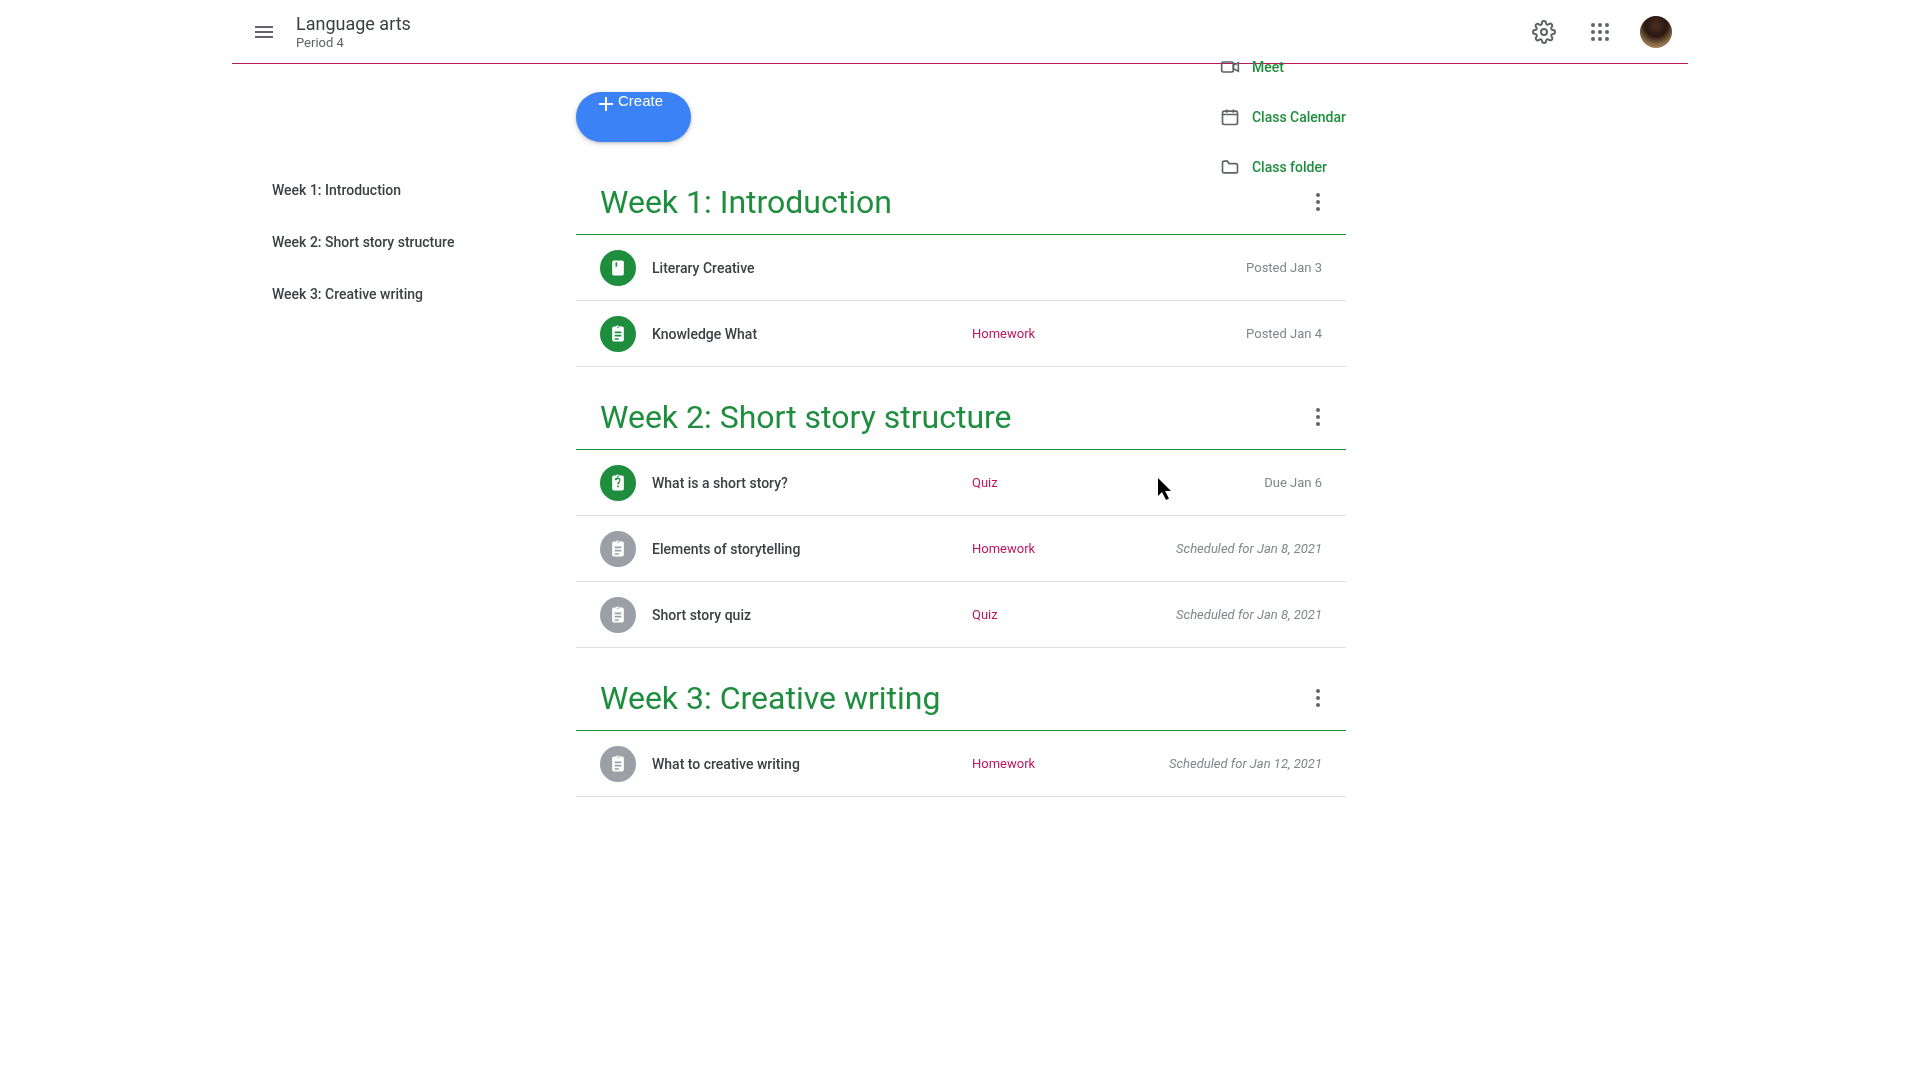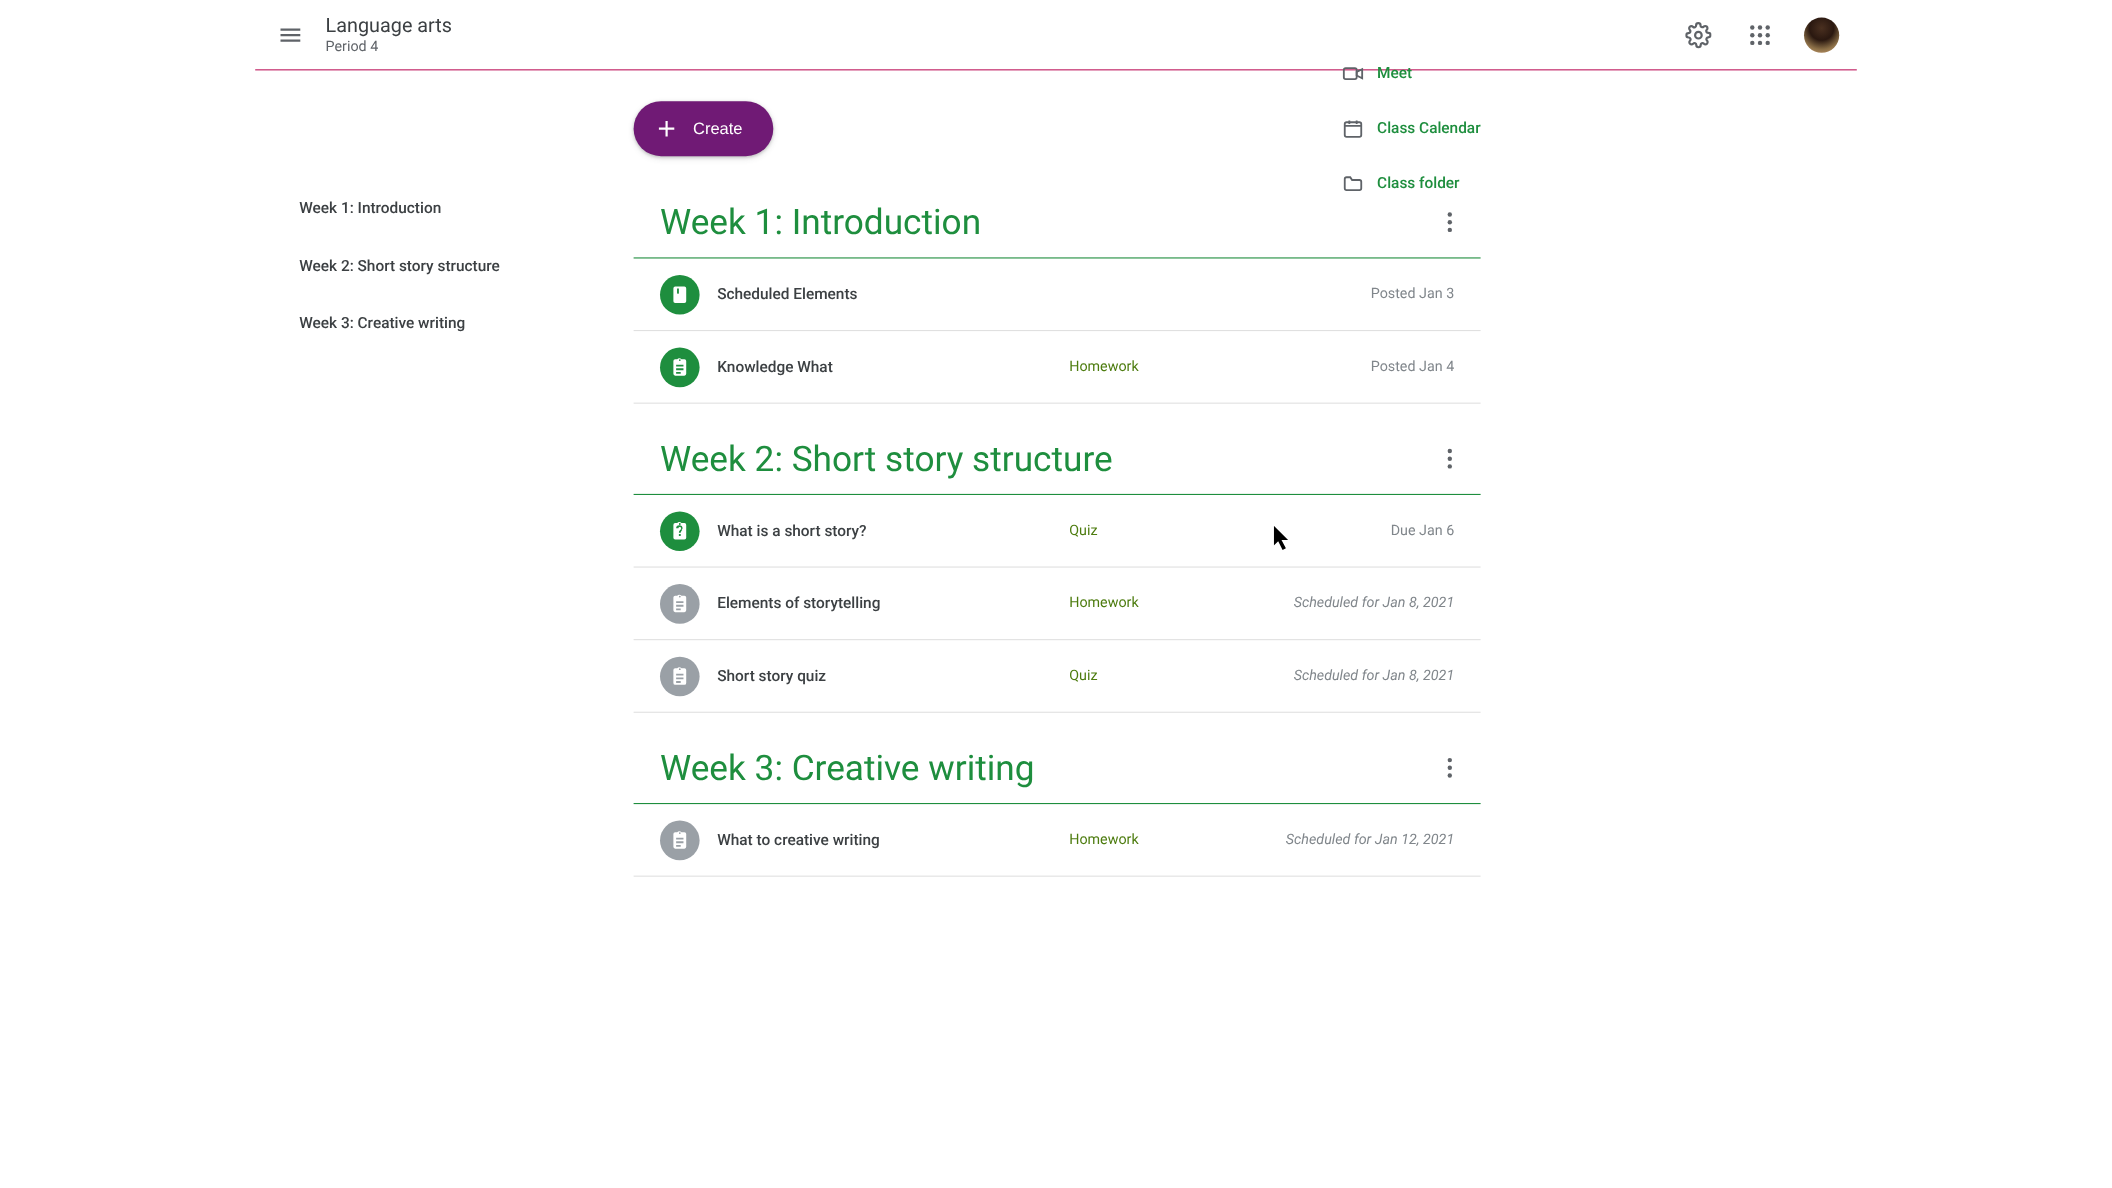--- a/index.html
+++ b/index.html
@@ -123,31 +123,29 @@
   flex: 1;
   max-width: 770px;
   padding-top: 18px;
 }
 .action-bar {
   display: flex;
   align-items: center;
   height: 70px;
 }
 .create-btn {
-  background: #701a75;
+  background: #3b82f6;
   color: #fff;
   border: none;
   border-radius: 28px;
   height: 50px;
   padding: 0 28px 0 18px;
   font-size: 15px;
   font-weight: 500;
   display: flex;
-  align-items: center;
-  gap: 12px;
   cursor: pointer;
   box-shadow: 0 1px 3px rgba(0,0,0,0.2), 0 2px 6px rgba(60,64,67,0.15);
 }
 .link-group {
   margin-left: auto;
   display: flex;
   gap: 30px;
   flex-direction: column;
 }
 .link-item {
@@ -210,21 +208,21 @@
 .work-icon.gray { background: #9aa0a6; }
 .work-title {
   font-size: 14px;
   color: #3c4043;
   font-weight: 500;
   margin-left: 16px;
   flex: 0 0 320px;
 }
 .work-type {
   font-size: 13px;
-  color: #4d7c0f;
+  color: #be185d;
   width: 140px;
 }
 .work-date {
   font-size: 13px;
   color: #80868b;
   margin-left: auto;
   margin-right: 24px;
 }
 .work-date.italic {
   font-style: italic;
@@ -332,21 +330,21 @@
                   </svg>
                 </span>
               </div>
             </div>
             <div class="work-row">
       <div class="work-icon green">
                 <svg width="20" height="20" viewBox="0 0 24 24" fill="currentColor">
                   <path d="M17 3H7a2 2 0 00-2 2v14a2 2 0 002 2h10a2 2 0 002-2V5a2 2 0 00-2-2zM9 5h2v6l-1-.75L9 11V5z"></path>
                 </svg>
               </div>
-      <div class="work-title">Scheduled Elements</div>
+      <div class="work-title">Literary Creative</div>
       <div class="work-type"></div>
       <div class="work-date ">Posted Jan 3</div>
             </div>
             <div class="work-row">
       <div class="work-icon green">
                 <svg width="20" height="20" viewBox="0 0 24 24" fill="currentColor">
                   <path d="M16 3h-2.18A3 3 0 009.18 3H7a2 2 0 00-2 2v14a2 2 0 002 2h10a2 2 0 002-2V5a2 2 0 00-2-2zm-4 0a1 1 0 110 2 1 1 0 010-2zM8 9h8v2H8V9zm0 4h8v2H8v-2zm0 4h5v2H8v-2z"></path>
                 </svg>
               </div>
       <div class="work-title">Knowledge What</div>

